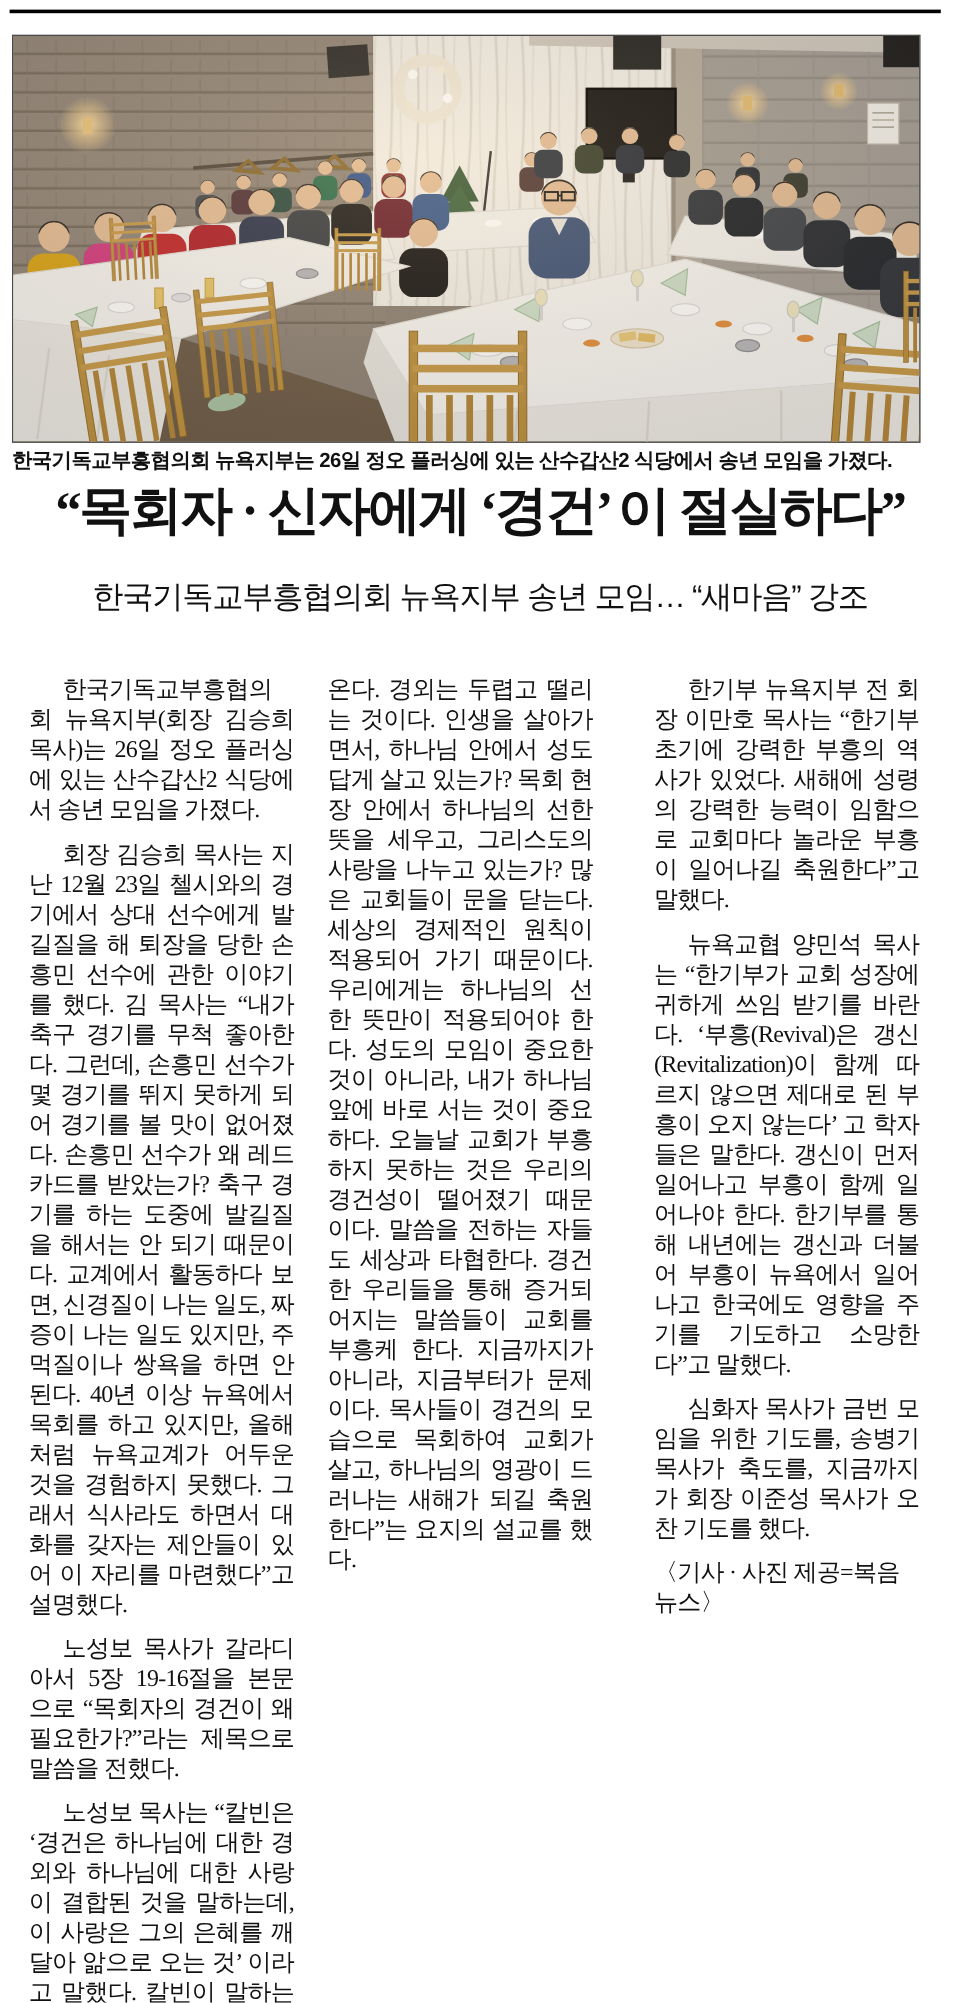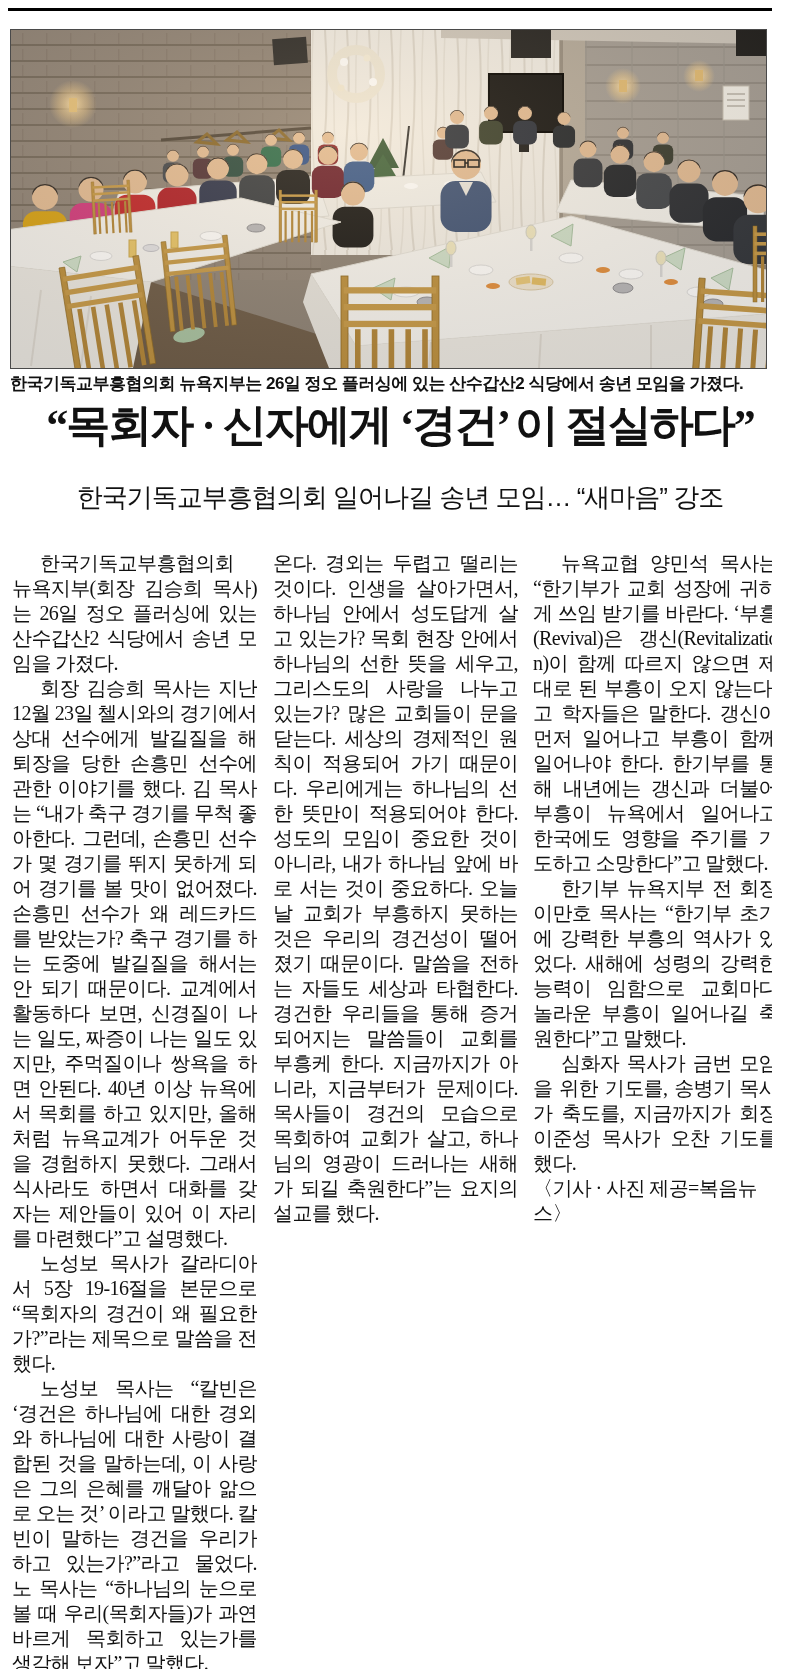--- a/index.html
+++ b/index.html
@@ -1,35 +1,35 @@
 <!DOCTYPE html>
 <html><head>
 <meta charset="utf-8">
 <style>
   html,body{margin:0;padding:0;background:#ffffff;}
   .page{position:relative;width:772px;height:1669px;background:#fff;overflow:hidden;
-        font-family:"Liberation Serif","DejaVu Serif",serif;color:#111;}
+        font-family:"Liberation Serif","DejaVu Serif",serif;color:#111;padding-left:12px;}
   .top-rule{position:absolute;left:8px;top:8px;width:784px;height:3px;background:#000;}
   .photo-frame{position:absolute;left:10px;top:29px;width:755px;height:338px;
                border:1px solid #4a4a4a;box-sizing:content-box;background:#8d8378;}
   .photo-frame svg{display:block;width:100%;height:100%;}
   .photo-caption{position:absolute;left:10px;top:374px;width:757px;
                  font-family:"Liberation Sans","DejaVu Sans",sans-serif;
                  font-weight:bold;font-size:17px;line-height:20px;letter-spacing:-0.5px;}
   .headline{position:absolute;left:0;top:396px;width:800px;text-align:center;
             font-weight:bold;font-size:44px;line-height:60px;letter-spacing:-2px;white-space:nowrap;}
   .subheadline{position:absolute;left:0;top:480px;width:800px;text-align:center;
                font-family:"Liberation Sans","DejaVu Sans",sans-serif;
                font-weight:500;font-size:26px;line-height:34px;letter-spacing:-1px;}
   .col{position:absolute;top:551px;width:245px;font-size:20px;line-height:25px;
        text-align:justify;word-break:break-all;letter-spacing:-0.6px;}
   .col-1{left:12px;}
-  .col-2{left:273px;font-family:Liberation Serif, serif;}
+  .col-2{left:261px;font-family:Liberation Serif, serif;}
   .col-3{left:533px;}
-  .col p{margin:0;padding:0;}
+  .col p{margin:12px;padding:0;}
   .col p.indent{text-indent:1.4em;}
   .credit{text-align:left;margin:0;}
 </style>
 </head>
 <body>
 
 <div class="page">
 
   <div class="top-rule"></div>
 
@@ -225,31 +225,31 @@
       <use href="#chair" transform="translate(742,196) scale(0.8)"></use>
 
       <rect x="0" y="0" width="755" height="338" fill="url(#warm)"></rect>
     </svg>
   </figure>
 
   <div class="photo-caption">한국기독교부흥협의회 뉴욕지부는 26일 정오 플러싱에 있는 산수갑산2 식당에서 송년 모임을 가졌다.</div>
 
   <h1 class="headline" style="margin:0">“목회자 · 신자에게 ‘경건’ 이 절실하다”</h1>
 
-  <h2 class="subheadline" style="margin:0">한국기독교부흥협의회 일어나길 송년 모임… “새마음” 강조</h2>
+  <h2 class="subheadline" style="margin:0">한국기독교부흥협의회 뉴욕지부 송년 모임… “새마음” 강조</h2>
 
   <div class="col col-1">
       <p class="indent">한국기독교부흥협의회 뉴욕지부(회장 김승희 목사)는 26일 정오 플러싱에 있는 산수갑산2 식당에서 송년 모임을 가졌다.</p>
       <p class="indent">회장 김승희 목사는 지난 12월 23일 첼시와의 경기에서 상대 선수에게 발길질을 해 퇴장을 당한 손흥민 선수에 관한 이야기를 했다. 김 목사는 “내가 축구 경기를 무척 좋아한다. 그런데, 손흥민 선수가 몇 경기를 뛰지 못하게 되어 경기를 볼 맛이 없어졌다. 손흥민 선수가 왜 레드카드를 받았는가? 축구 경기를 하는 도중에 발길질을 해서는 안 되기 때문이다. 교계에서 활동하다 보면, 신경질이 나는 일도, 짜증이 나는 일도 있지만, 주먹질이나 쌍욕을 하면 안된다. 40년 이상 뉴욕에서 목회를 하고 있지만, 올해처럼 뉴욕교계가 어두운 것을 경험하지 못했다. 그래서 식사라도 하면서 대화를 갖자는 제안들이 있어 이 자리를 마련했다”고 설명했다.</p>
       <p class="indent">노성보 목사가 갈라디아서 5장 19-16절을 본문으로 “목회자의 경건이 왜 필요한가?”라는 제목으로 말씀을 전했다.</p>
       <p class="indent">노성보 목사는 “칼빈은 ‘경건은 하나님에 대한 경외와 하나님에 대한 사랑이 결합된 것을 말하는데, 이 사랑은 그의 은혜를 깨달아 앎으로 오는 것’ 이라고 말했다. 칼빈이 말하는 경건을 우리가 하고 있는가?”라고 물었다. 노 목사는 “하나님의 눈으로 볼 때 우리(목회자들)가 과연 바르게 목회하고 있는가를 생각해 보자”고 말했다.</p>
     </div>
   <div class="col col-2">
       <p class="">온다. 경외는 두렵고 떨리는 것이다. 인생을 살아가면서, 하나님 안에서 성도답게 살고 있는가? 목회 현장 안에서 하나님의 선한 뜻을 세우고, 그리스도의 사랑을 나누고 있는가? 많은 교회들이 문을 닫는다. 세상의 경제적인 원칙이 적용되어 가기 때문이다. 우리에게는 하나님의 선한 뜻만이 적용되어야 한다. 성도의 모임이 중요한 것이 아니라, 내가 하나님 앞에 바로 서는 것이 중요하다. 오늘날 교회가 부흥하지 못하는 것은 우리의 경건성이 떨어졌기 때문이다. 말씀을 전하는 자들도 세상과 타협한다. 경건한 우리들을 통해 증거되어지는 말씀들이 교회를 부흥케 한다. 지금까지가 아니라, 지금부터가 문제이다. 목사들이 경건의 모습으로 목회하여 교회가 살고, 하나님의 영광이 드러나는 새해가 되길 축원한다”는 요지의 설교를 했다.</p>
     </div>
   <div class="col col-3">
-    <p class="indent">뉴욕교협 양민석 목사는 “한기부가 교회 성장에 귀하게 쓰임 받기를 바란다. ‘부흥(Revival)은 갱신(Revitalization)이 함께 따르지 않으면 제대로 된 부흥이 오지 않는다’ 고 학자들은 말한다. 갱신이 먼저 일어나고 부흥이 함께 일어나야 한다. 한기부를 통해 내년에는 갱신과 더불어 부흥이 뉴욕에서 일어나고 한국에도 영향을 주기를 기도하고 소망한다”고 말했다.</p>
-      <p class="indent">한기부 뉴욕지부 전 회장 이만호 목사는 “한기부 초기에 강력한 부흥의 역사가 있었다. 새해에 성령의 강력한 능력이 임함으로 교회마다 놀라운 부흥이 일어나길 축원한다”고 말했다.</p>
+    <p class="indent">한기부 뉴욕지부 전 회장 이만호 목사는 “한기부 초기에 강력한 부흥의 역사가 있었다. 새해에 성령의 강력한 능력이 임함으로 교회마다 놀라운 부흥이 일어나길 축원한다”고 말했다.</p>
+      <p class="indent">뉴욕교협 양민석 목사는 “한기부가 교회 성장에 귀하게 쓰임 받기를 바란다. ‘부흥(Revival)은 갱신(Revitalization)이 함께 따르지 않으면 제대로 된 부흥이 오지 않는다’ 고 학자들은 말한다. 갱신이 먼저 일어나고 부흥이 함께 일어나야 한다. 한기부를 통해 내년에는 갱신과 더불어 부흥이 뉴욕에서 일어나고 한국에도 영향을 주기를 기도하고 소망한다”고 말했다.</p>
       <p class="indent">심화자 목사가 금번 모임을 위한 기도를, 송병기 목사가 축도를, 지금까지가 회장 이준성 목사가 오찬 기도를 했다.</p>
       <p class="credit">〈기사 · 사진 제공=복음뉴스〉</p>
   </div>
 
 </div>
 
 </body></html>

